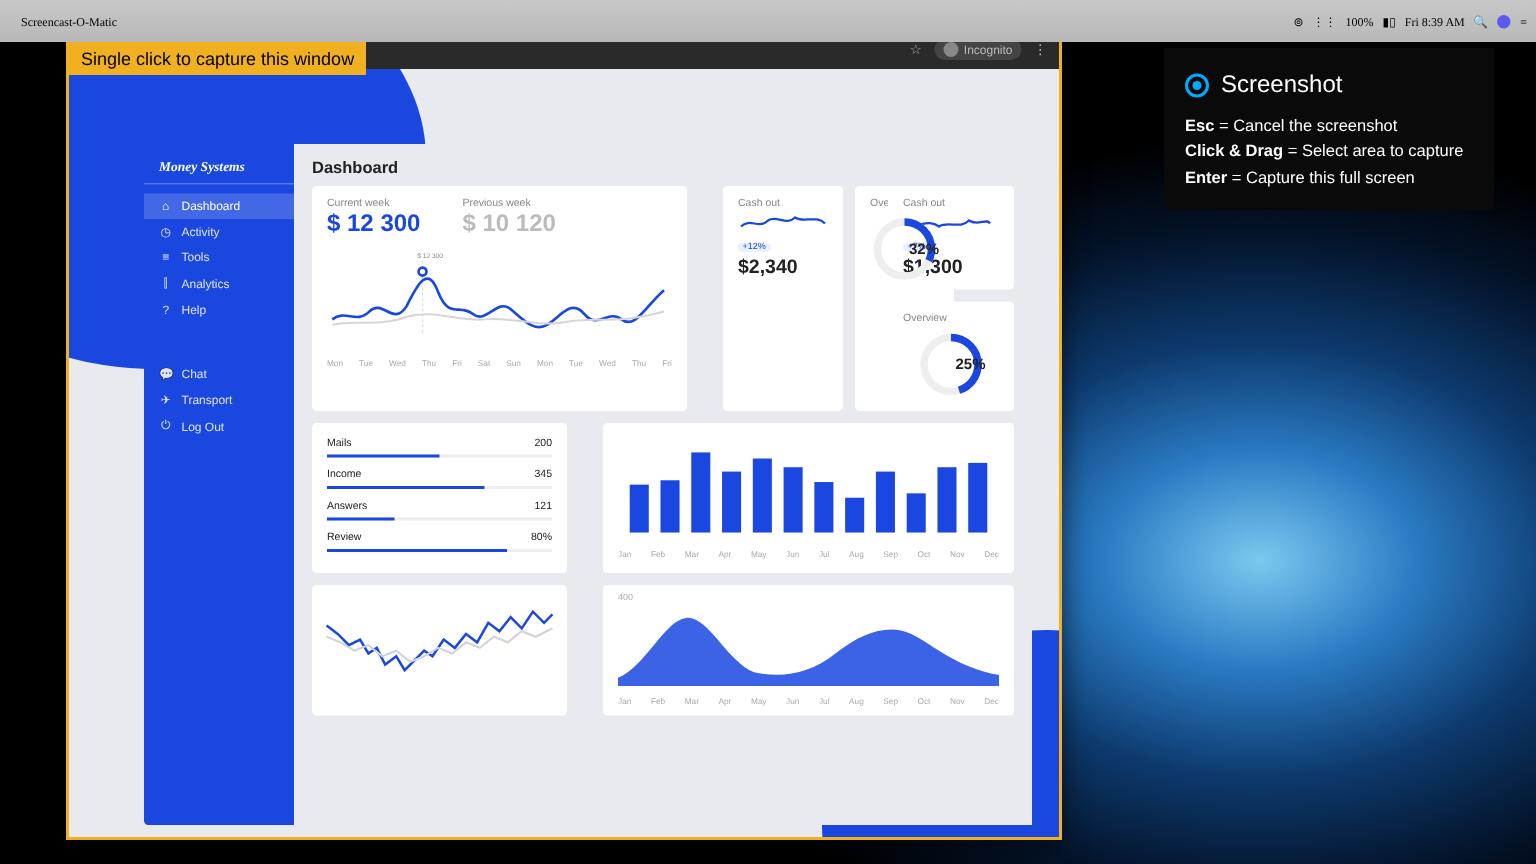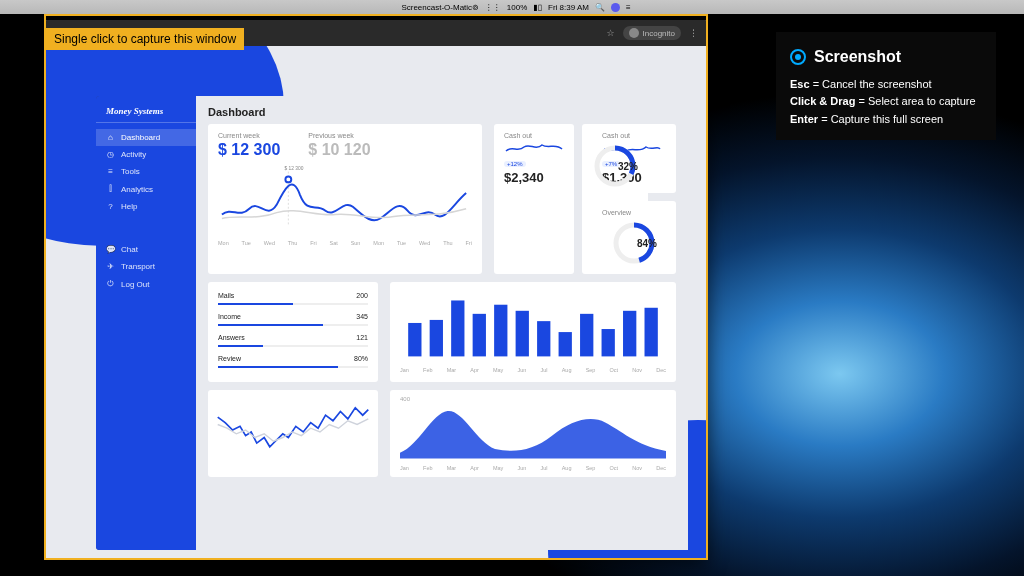--- a/index.html
+++ b/index.html
@@ -1,29 +1,29 @@
 <!DOCTYPE html>
 <html><head>
 <meta charset="utf-8">
 <style>
 * { box-sizing: border-box; margin: 0; padding: 0; }
 body { font-family: -apple-system, BlinkMacSystemFont, "Segoe UI", sans-serif; background: #000; width: 1024px; height: 576px; overflow: hidden; position: relative; }
 
 
-.menubar { position: absolute; top: 0; left: 0; right: 0; height: 14px; background: linear-gradient(#c8c8c8,#b8b8b8); display: flex; align-items: center; font-size: 8px; color: #000; padding: 0 6px; justify-content: center; z-index: 100; }
+.menubar { position: absolute; top: 0; left: 0; right: 0; height: 28px; background: linear-gradient(#c8c8c8,#b8b8b8); display: flex; align-items: center; font-size: 8px; color: #000; padding: 0 6px; justify-content: space-between; z-index: 100; font-family: Liberation Serif, serif; }
 .menubar-left { display: flex; align-items: center; gap: 8px; }
 .menubar-right { display: flex; align-items: center; gap: 6px; }
 .apple { font-size: 9px; }
 
 
 .desktop { position: absolute; top: 14px; left: 0; right: 0; bottom: 0; background: radial-gradient(ellipse 520px 360px at 82% 64%, #7cc8f0 0%, #2a7bc4 20%, #0d3a6e 40%, #04142b 60%, #000 78%); }
 
 
 .instr { position: absolute; top: 18px; right: 28px; width: 220px; background: #0a0a0a; padding: 12px 14px; color: #fff; font-size: 11px; line-height: 1.6; z-index: 50; }
-.instr-title { font-size: 16px; font-weight: 700; display: flex; align-items: center; gap: 8px; margin-bottom: 6px; }
+.instr-title { font-size: 16px; font-weight: 400; display: flex; align-items: center; gap: 8px; margin-bottom: 6px; }
 .instr-bullet { width: 16px; height: 16px; border: 2px solid #0af; border-radius: 50%; display: inline-flex; align-items: center; justify-content: center; }
 .instr-bullet::after { content:""; width: 6px; height: 6px; background: #0af; border-radius: 50%; }
 .instr b { font-weight: 700; }
 
 
 .capframe { position: absolute; top: 0; left: 44px; width: 664px; height: 546px; border: 2px solid #f0b020; z-index: 40; }
 .captip { position: absolute; top: 14px; left: 46px; background: #f0b020; color: #000; font-size: 12px; padding: 4px 8px; z-index: 60; }
 
 
 .browser { position: absolute; top: 6px; left: 44px; width: 664px; height: 540px; background: #e8eaef; border-radius: 3px; overflow: hidden; box-shadow: 0 4px 18px rgba(0,0,0,.6); z-index: 30; }
@@ -44,21 +44,21 @@
 .sidebar { width: 100px; background: #1a47e0; color: #fff; font-size: 8px; padding: 10px 0; border-radius: 3px 0 0 3px; }
 .brand { font-family: Georgia, serif; font-style: italic; font-weight: 700; font-size: 9px; padding: 0 10px 6px; border-bottom: 1px solid rgba(255,255,255,.25); margin-bottom: 6px; }
 .navitem { display: flex; align-items: center; gap: 6px; padding: 4px 10px; cursor: pointer; opacity: .85; }
 .navitem.active { background: rgba(255,255,255,.18); opacity: 1; }
 .navitem .ic { width: 9px; text-align: center; font-size: 8px; }
 .navgap { height: 26px; }
 
 .content { flex: 1; background: #e8eaef; padding: 10px 12px; overflow: hidden; }
 .pagetitle { font-size: 11px; font-weight: 600; color: #222; margin-bottom: 6px; }
 
-.row { display: flex; gap: 12px; margin-bottom: 8px; }
+.row { display: flex; gap: 24px; margin-bottom: 8px; }
 .card { background: #fff; border-radius: 3px; padding: 8px 10px; font-size: 8px; color: #555; }
 .statlbl { color: #888; font-size: 7px; }
 .statval { color: #1a47e0; font-size: 16px; font-weight: 600; margin-top: 2px; }
 .statval.dim { color: #bbb; }
 .smallchart { margin: 2px 0; }
 .pct { display: inline-block; font-size: 6px; background: #eaf0ff; color: #1a47e0; border-radius: 6px; padding: 0 3px; }
 
 .donut { width: 46px; height: 46px; position: relative; }
 .donut svg { transform: rotate(-90deg); }
 .donut-label { position: absolute; inset: 0; display: flex; align-items: center; justify-content: flex-end; font-size: 10px; color: #222; font-weight: 600; }
@@ -240,21 +240,21 @@
                 <span class="pct">+7%</span>
                 <div style="color:#222;font-size:13px;font-weight:600;margin-top:2px">$1,300</div>
               </div>
               <div class="card">
                 <div class="statlbl">Overview</div>
                 <div class="donut" style="margin:4px auto 0">
                   <svg width="46" height="46">
                       <circle cx="23" cy="23" r="18" fill="none" stroke="#eee" stroke-width="5"></circle>
                       <circle id="arc2" cx="23" cy="23" r="18" fill="none" stroke="#1a47e0" stroke-width="5" stroke-dasharray="50.89380098815465 113.09733552923255"></circle>
                     </svg>
-                  <div class="donut-label"><span>84</span>%</div>
+                  <div class="donut-label"><span>25</span>%</div>
                 </div>
               </div>
             </div>
           </div>
 
           <div class="row">
             <div class="card metrics">
               <div id="metrics-list">
                   <div>
                     <div class="metrow">

